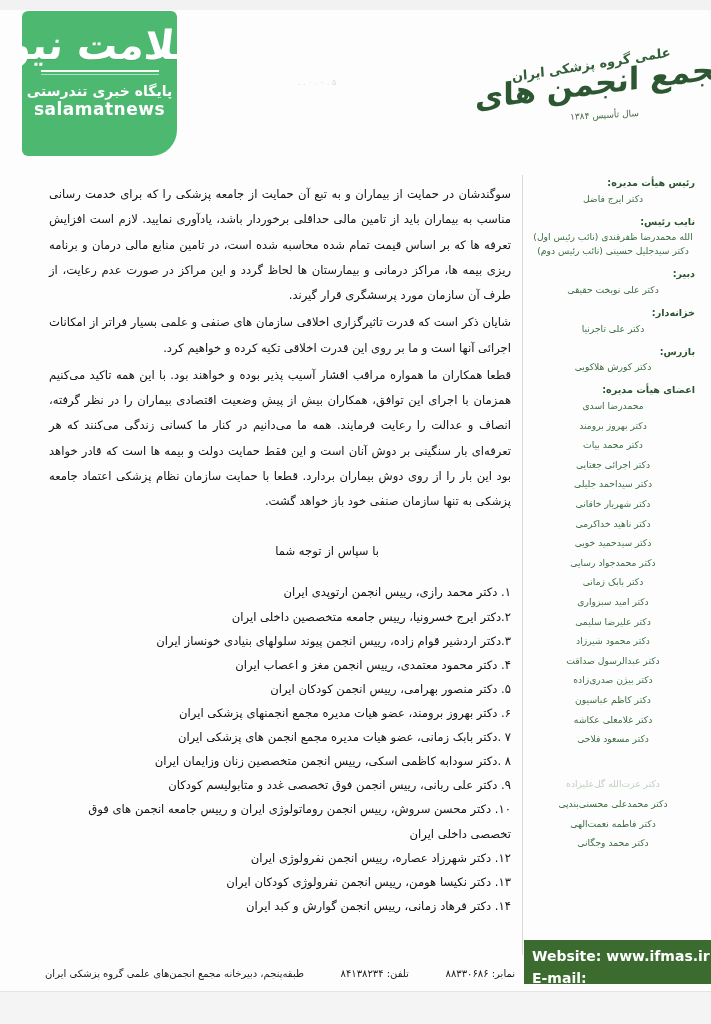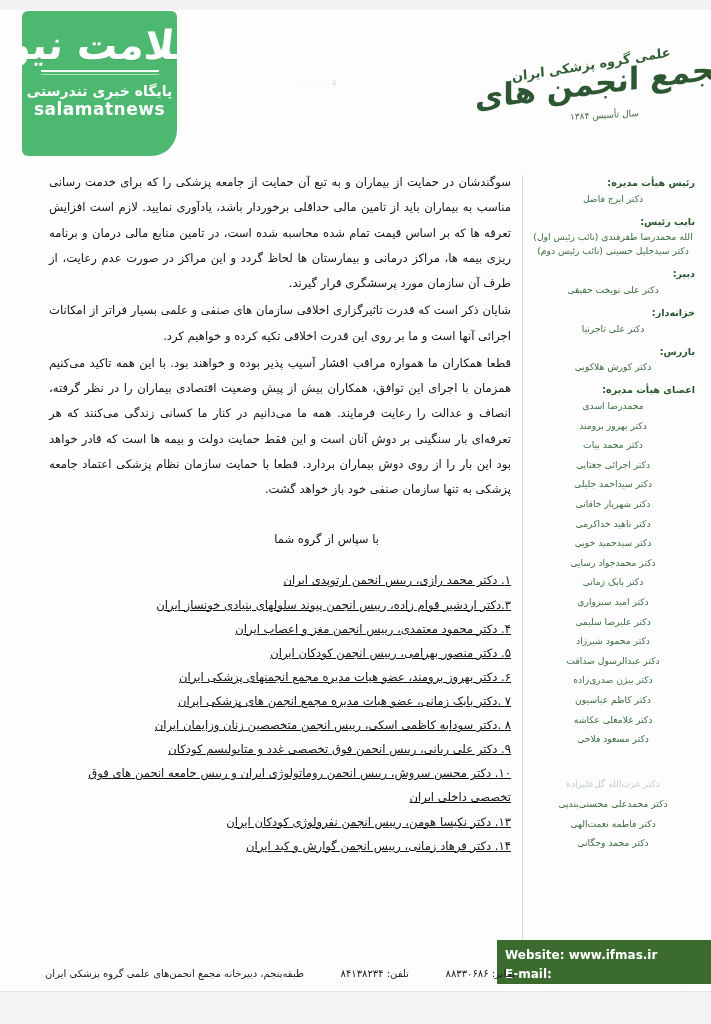--- a/index.html
+++ b/index.html
@@ -113,21 +113,21 @@
   .sb-name{
     font-size:9.2px;color:#3a6b3f;margin:0 0 4px 0;
     text-align:center;white-space:nowrap;
   }
   .sb-gap{height:9px;}
   .sb-members{margin-top:3px;}
   .sb-members .sb-name{margin-bottom:9.5px;}
   .sb-name.faded{color:#bcd0bd;margin-top:35px;}
   
   .body-wrap{
-    position:absolute;top:170px;right:200px;
+    position:absolute;top:182px;right:200px;
     width:462px;
     color:#111111;
   }
   .para{
     font-size:11.6px;
     line-height:2.18;
     text-align:justify;
     text-align-last:right;
     margin:0 0 0 0;
     color:#141414;
@@ -138,31 +138,30 @@
     padding-right:132px;
   }
   .sig-list{
     list-style:none;margin:22px 0 0 0;padding:0;
     font-size:11.6px;line-height:2.08;
     text-align:right;
   }
   .sig-list li{
     white-space:normal;
     text-align:right;
-    text-decoration:underline;
   }
   
   .footer-green{
     position:absolute;bottom:40px;right:0;
-    width:214px;height:44px;
+    width:187px;height:44px;
     background:#3c6b2f;
     color:#ffffff;
     direction:ltr;text-align:left;
     padding:6px 0 0 8px;box-sizing:border-box;
-    font-size:12px;line-height:1.55;font-weight:bold;
+    font-size:14px;line-height:1.55;font-weight:bold;
     font-family:"DejaVu Sans",sans-serif;
   }
   .footer-addr{
     position:absolute;bottom:42px;right:196px;
     width:470px;
     font-size:10px;line-height:1.75;
     color:#1a1a1a;text-align:justify;text-align-last:right;
   }
   .footer-addr .line2{
     display:flex;flex-direction:row-reverse;
@@ -243,31 +242,33 @@
         <div class="sb-name">دکتر محمدعلی محسنی‌بندپی</div>
         <div class="sb-name">دکتر فاطمه نعمت‌الهی</div>
         <div class="sb-name">دکتر محمد وجگانی</div>
       </div>
   </div>
 
   <div class="body-wrap">
     <p class="para">سوگندشان در حمایت از بیماران و به تبع آن حمایت از جامعه پزشکی را که برای خدمت رسانی مناسب به بیماران باید از تامین مالی حداقلی برخوردار باشد، یادآوری نمایید. لازم است افزایش تعرفه ها که بر اساس قیمت تمام شده محاسبه شده است، در تامین منابع مالی درمان و برنامه ریزی بیمه ها، مراکز درمانی و بیمارستان ها لحاظ گردد و این مراکز در صورت عدم رعایت، از طرف آن سازمان مورد پرسشگری قرار گیرند.</p>
     <p class="para">شایان ذکر است که قدرت تاثیرگزاری اخلاقی سازمان های صنفی و علمی بسیار فراتر از امکانات اجرائی آنها است و ما بر روی این قدرت اخلاقی تکیه کرده و خواهیم کرد.</p>
     <p class="para">قطعا همکاران ما همواره مراقب اقشار آسیب پذیر بوده و خواهند بود. با این همه تاکید می‌کنیم همزمان با اجرای این توافق، همکاران بیش از پیش وضعیت اقتصادی بیماران را در نظر گرفته، انصاف و عدالت را رعایت فرمایند. همه ما می‌دانیم در کنار ما کسانی زندگی می‌کنند که هر تعرفه‌ای بار سنگینی بر دوش آنان است و این فقط حمایت دولت و بیمه ها است که قادر خواهد بود این بار را از روی دوش بیماران بردارد.  قطعا با حمایت سازمان نظام پزشکی اعتماد جامعه پزشکی به تنها سازمان صنفی خود باز خواهد گشت.</p>
-    <div class="thanks">با سپاس از گروه شما</div>
+    <div class="thanks">با سپاس از توجه شما</div>
     <ol class="sig-list" id="sig-list">
         <li>۱. دکتر محمد رازی، رییس انجمن ارتوپدی ایران</li>
+        <li>۲.دکتر ایرج خسرونیا، رییس جامعه متخصصین داخلی ایران</li>
         <li>۳.دکتر اردشیر قوام زاده، رییس انجمن پیوند سلولهای بنیادی خونساز ایران</li>
         <li>۴. دکتر محمود معتمدی، رییس انجمن مغز و اعصاب ایران</li>
         <li>۵. دکتر منصور بهرامی، رییس انجمن کودکان ایران</li>
         <li>۶. دکتر بهروز برومند، عضو هیات مدیره مجمع انجمنهای پزشکی ایران</li>
         <li>۷ .دکتر بابک زمانی، عضو هیات مدیره مجمع انجمن های پزشکی ایران</li>
         <li>۸ .دکتر سودابه کاظمی اسکی، رییس انجمن متخصصین زنان وزایمان ایران</li>
         <li>۹. دکتر علی ربانی، رییس انجمن فوق تخصصی غدد و متابولیسم کودکان</li>
         <li>۱۰. دکتر محسن سروش، رییس انجمن روماتولوژی ایران و رییس جامعه انجمن های  فوق تخصصی داخلی ایران</li>
+        <li>۱۲. دکتر شهرزاد عصاره، رییس انجمن نفرولوژی ایران</li>
         <li>۱۳. دکتر نکیسا هومن، رییس انجمن نفرولوژی کودکان ایران</li>
         <li>۱۴. دکتر فرهاد زمانی، رییس انجمن گوارش و کبد ایران</li>
       </ol>
   </div>
 
   <div class="footer-green">
     <div>Website: www.ifmas.ir</div>
     <div>E-mail: majma.anjomanha@gmail.com</div>
   </div>
 

